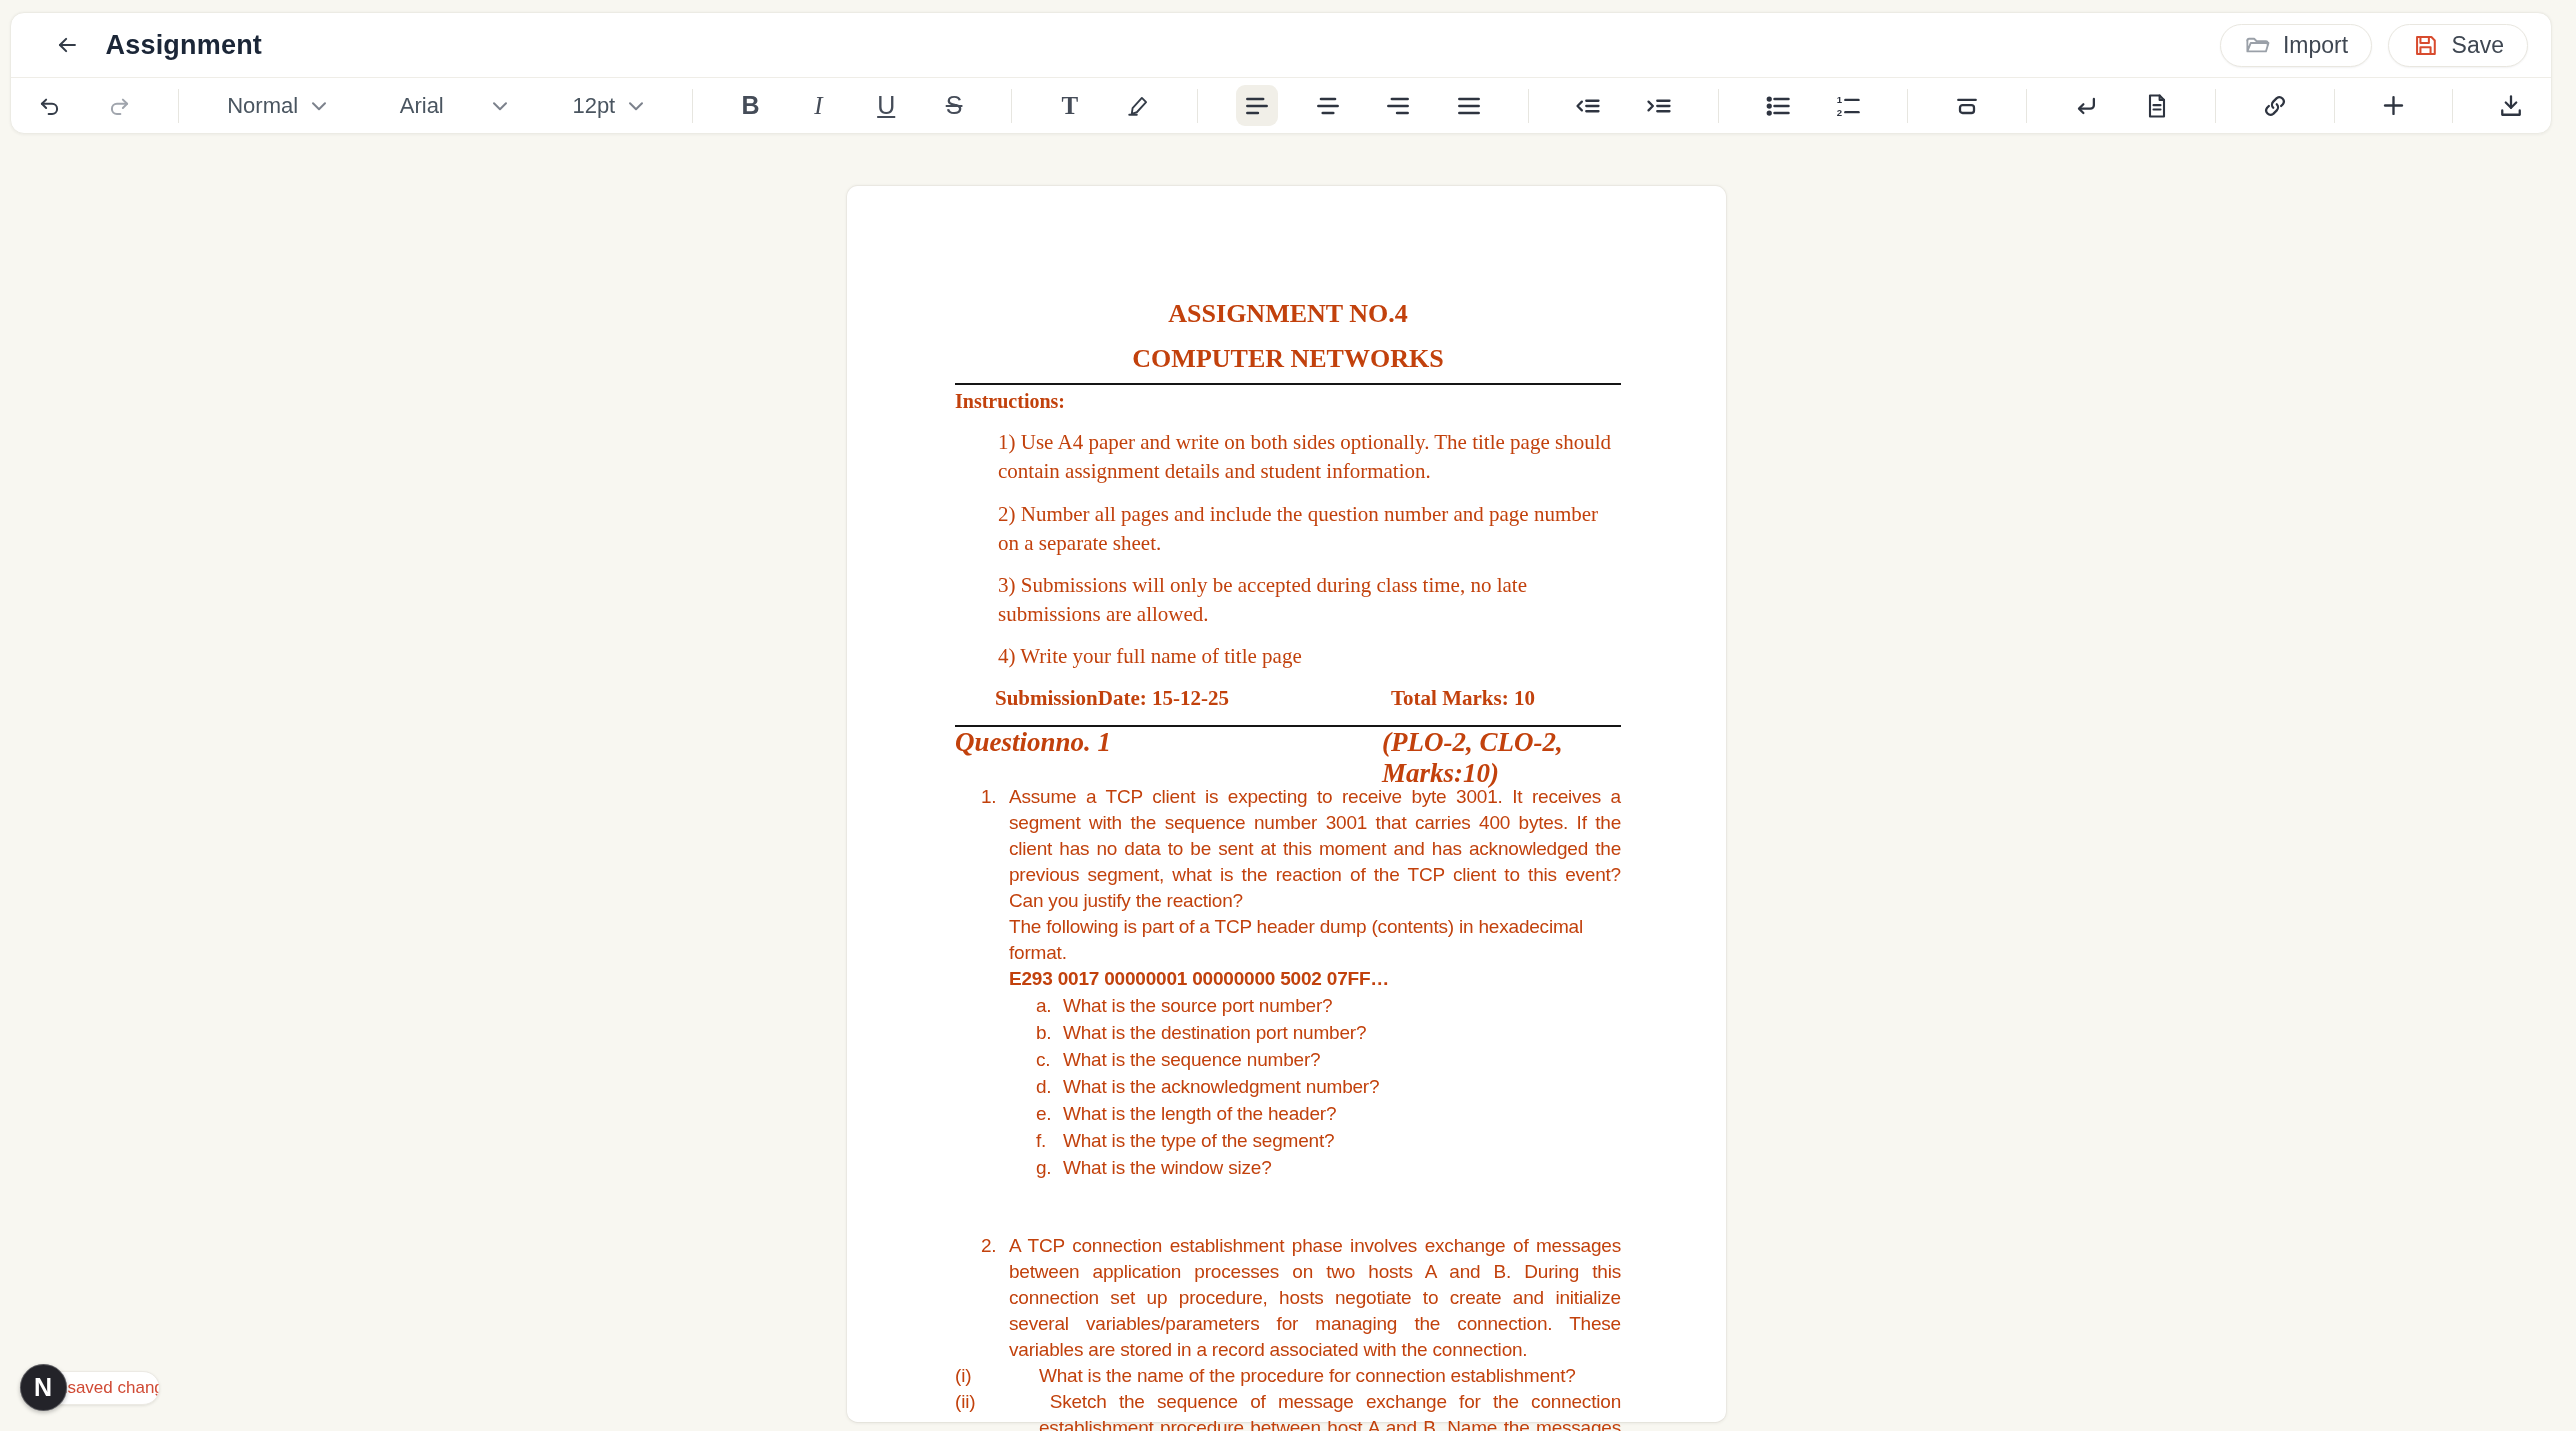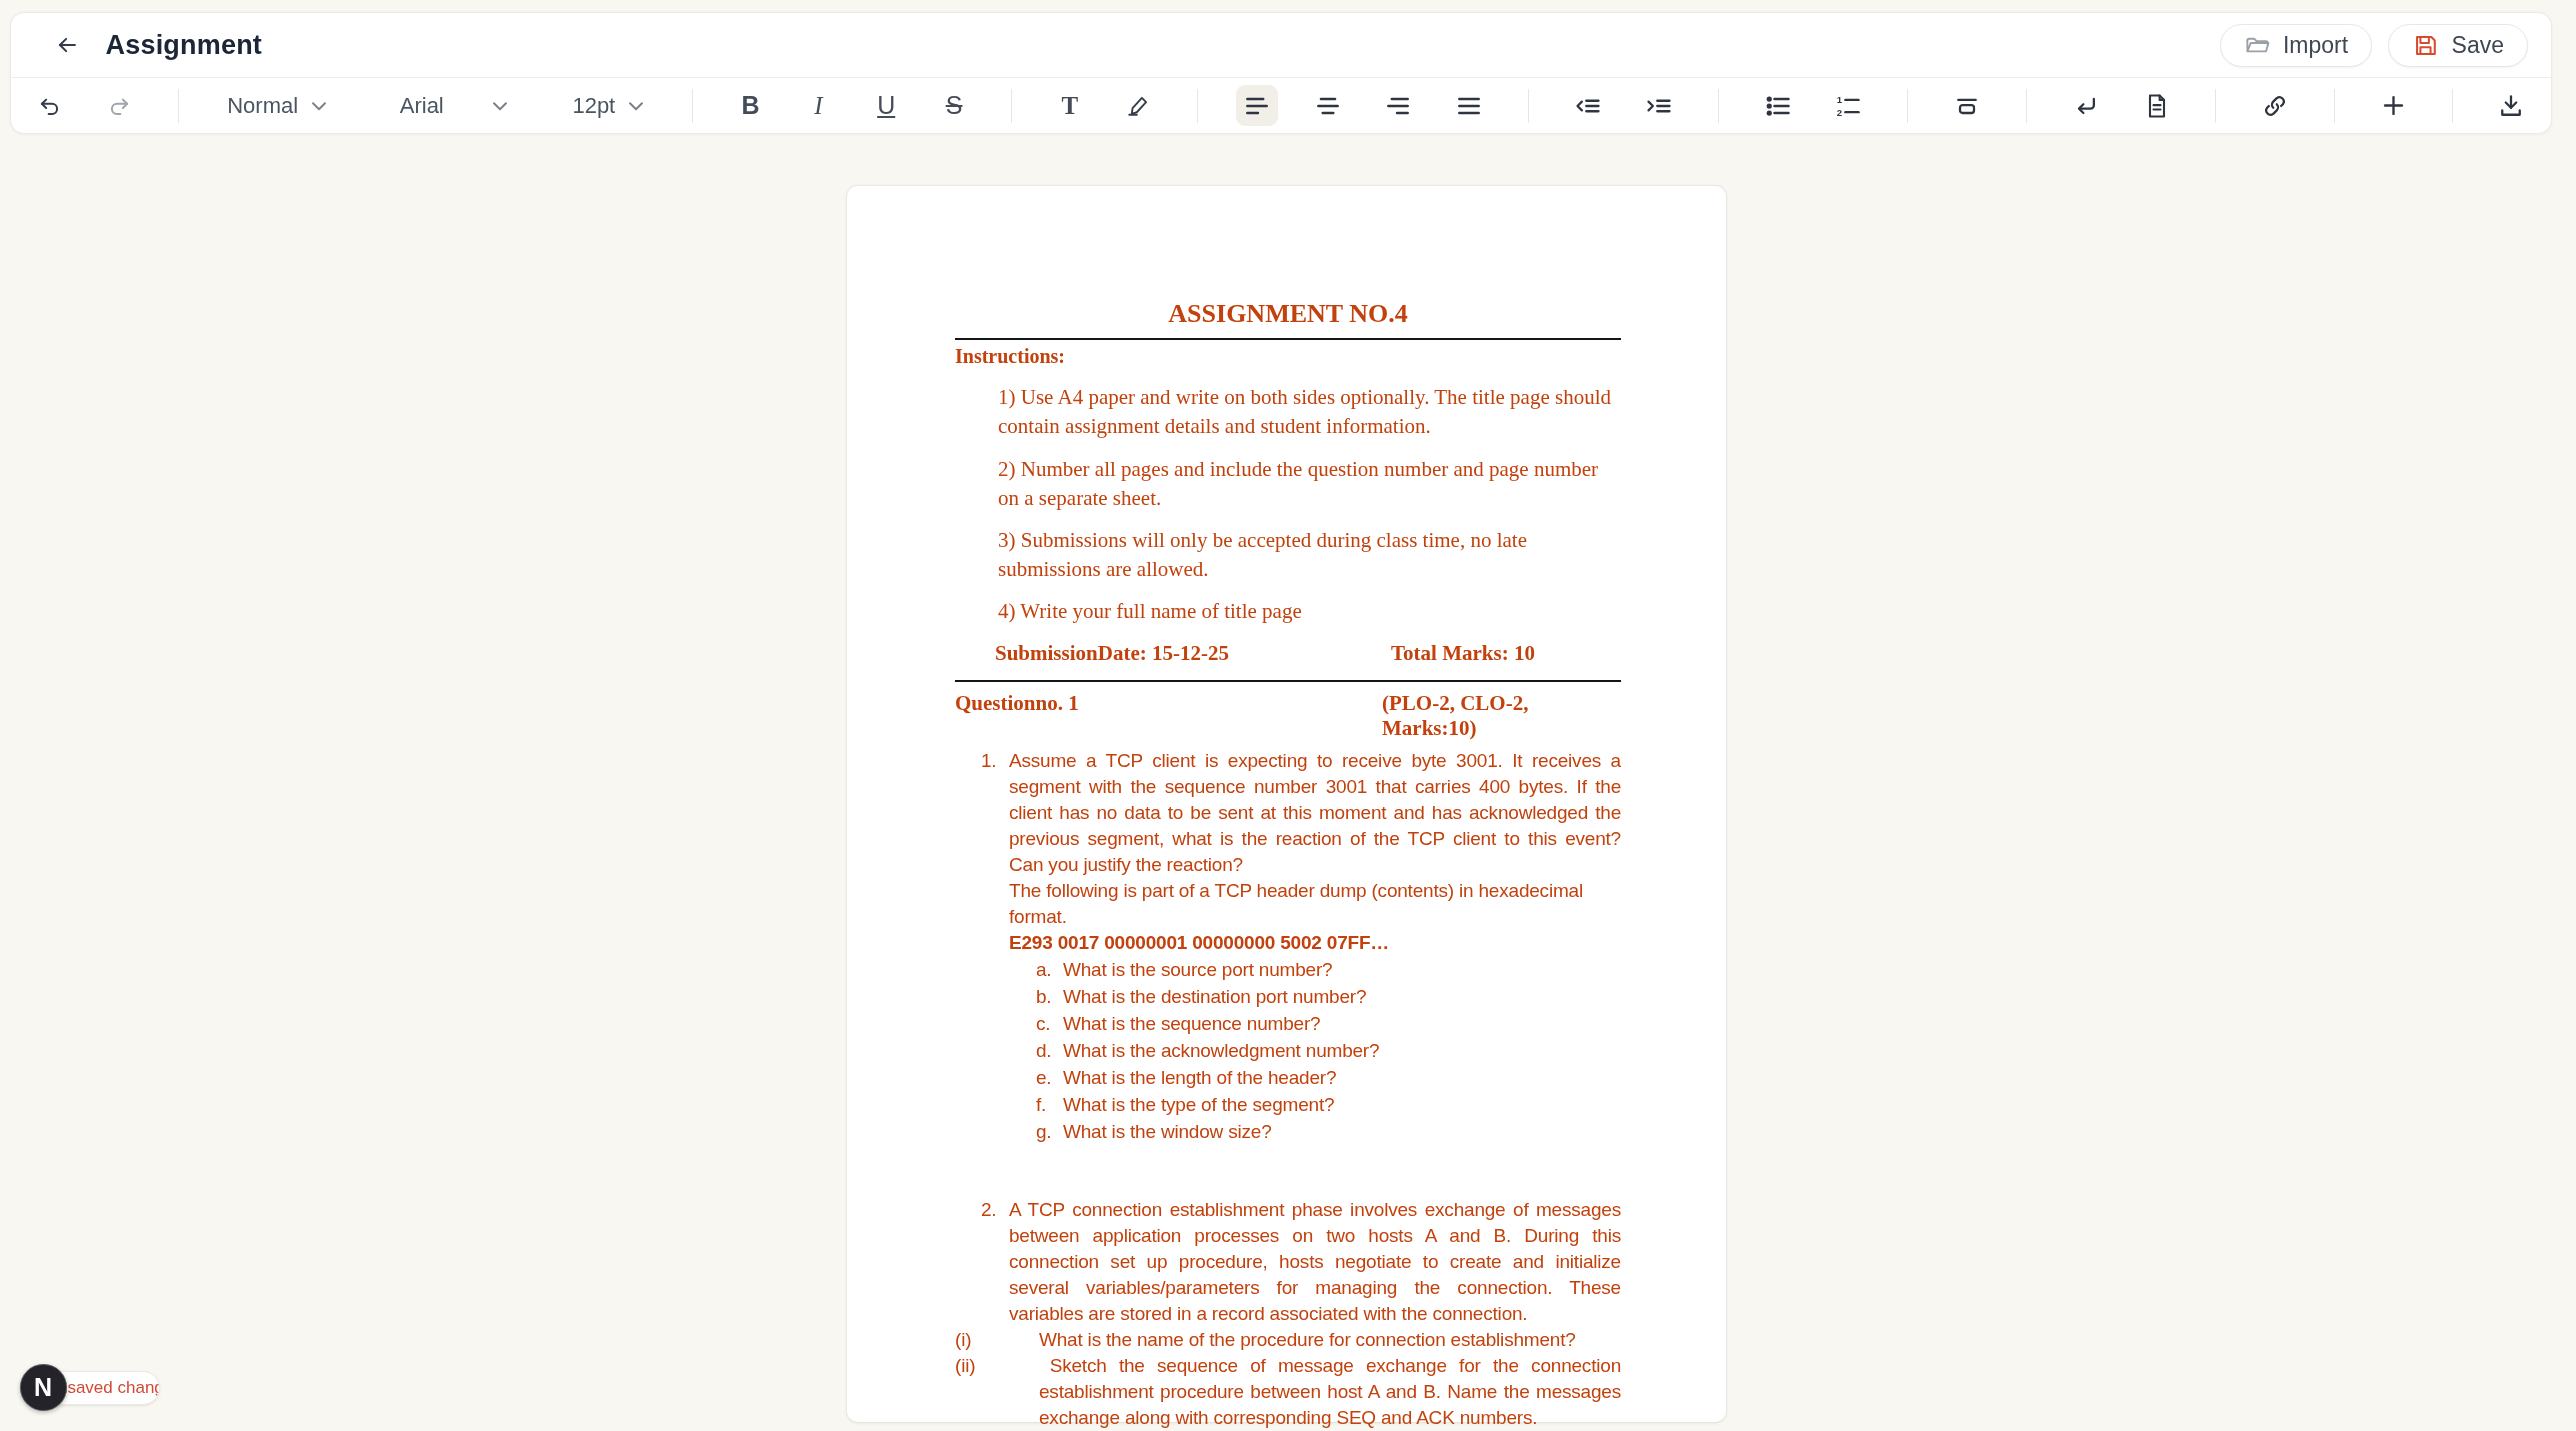--- a/index.html
+++ b/index.html
@@ -72,21 +72,21 @@
   .doc-serif { font-family:"Liberation Serif", serif; }
   .doc-title { font-size:26px; font-weight:700; text-align:center; line-height:36px; }
   .doc-title2 { margin-top:9px; }
   .doc-rule { border:none; border-top:2.7px solid #151515; margin-top:6.2px; }
   .doc-rule2 { border:none; border-top:2.7px solid #151515; margin-top:10.7px; }
   .instr-head { font-size:20px; font-weight:700; margin-top:2px; line-height:28px; }
   .instr { font-size:21px; line-height:29px; margin:13.3px 0 0 43px; }
   .subrow { position:relative; margin-top:15px; font-size:21px; font-weight:700; height:28px; }
   .subrow .left { position:absolute; left:40px; }
   .subrow .right { position:absolute; left:436px; }
-  .qrow { position:relative; margin-top:9px; font-size:21px; font-weight:700; height:37px; }
+  .qrow { position:relative; margin-top:0; font-size:27px; font-weight:700; height:37px;font-style:italic; }
   .qrow .right { position:absolute; left:427px; }
 
   .doc-sans { font-family:"Liberation Sans", sans-serif; letter-spacing:-0.2px; }
   .q-item { display:flex; margin-top:19.5px; font-size:19px; line-height:26px; }
   .q-num { width:28px; margin-left:26px; flex:0 0 auto; }
   .q-body { width:612px; }
   .q-body .para { text-align:justify; }
   .hexline { font-weight:700; }
   .sub { display:flex; margin-left:27px; line-height:27px; }
   .sub-label { width:27px; flex:0 0 auto; }
@@ -328,20 +328,21 @@
         <line x1="16" y1="5" x2="16" y2="18"></line>
           <polyline points="10 12 16 18 22 12"></polyline>
           <path d="M6 21v5h20v-5"></path>
       </svg>
     </div>
   </div>
 </div>
 
 <div class="page doc-serif">
   <div class="doc-title">ASSIGNMENT NO.4</div>
+  <div class="doc-title doc-title2">COMPUTER NETWORKS</div>
   <hr class="doc-rule">
 
   <div class="instr-head">Instructions:</div>
   <p class="instr">1) Use A4 paper and write on both sides optionally. The title page should contain assignment details and student information.</p>
   <p class="instr">2) Number all pages and include the question number and page number on a separate sheet.</p>
   <p class="instr">3) Submissions will only be accepted during class time, no late submissions are allowed.</p>
   <p class="instr">4) Write your full name of title page</p>
 
   <div class="subrow">
     <span class="left">SubmissionDate: 15-12-25</span>

